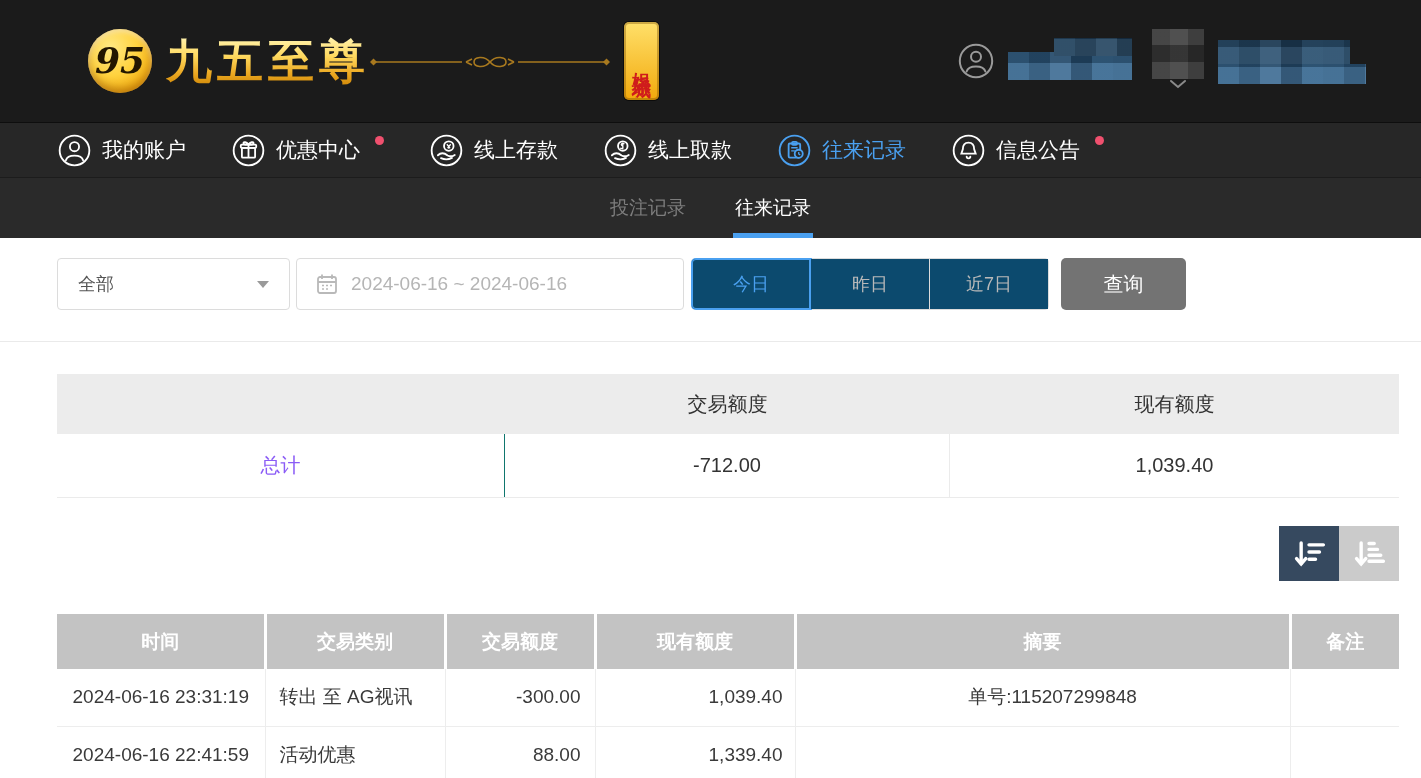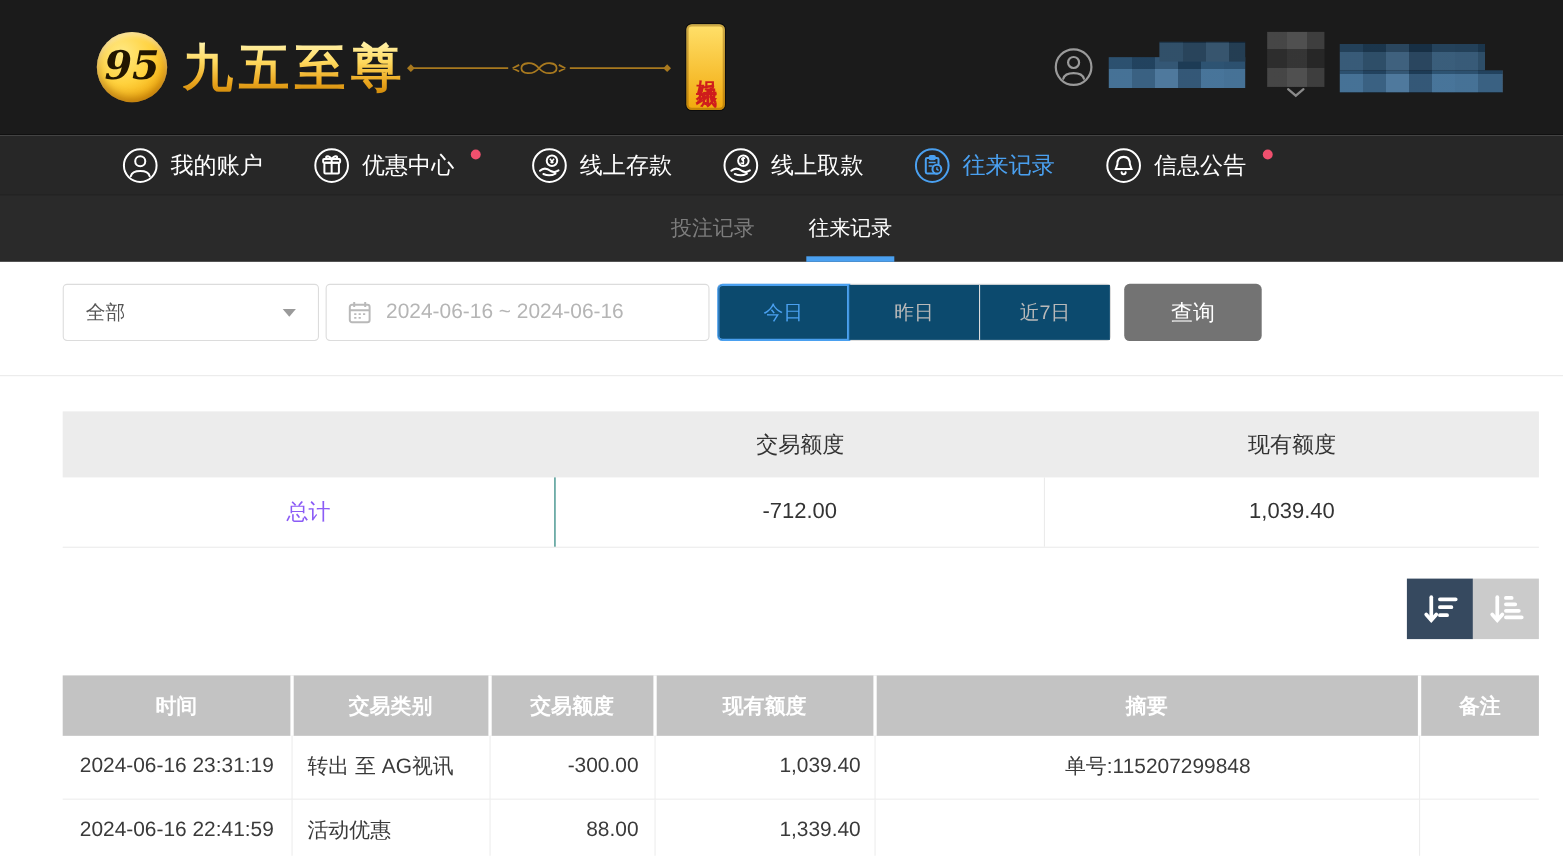--- a/index.html
+++ b/index.html
@@ -37,21 +37,21 @@
       repeating-linear-gradient(90deg,#38678e 0 21px,#2b5579 21px 42px,#426f96 42px 63px,#254b6d 63px 84px,#3a6a92 84px 105px); }
   .mzg { position:absolute;
     background:
       repeating-linear-gradient(0deg, rgba(255,255,255,.05) 0 17px, rgba(0,0,0,.25) 17px 34px),
       repeating-linear-gradient(90deg,#3c3c3c 0 18px,#474747 18px 36px,#343434 36px 54px,#4b4b4b 54px 72px); }
   .level-badge { position:relative; width:52px; height:64px; cursor:pointer; }
   .mosaic-balance { position:relative; width:148px; height:46px; }
 
   
   .mainnav { height:55px; background:#272727; display:flex; align-items:center;
-    padding-left:111px; gap:46px; border-bottom:1px solid #1c1c1c; }
+    padding-left:58px; gap:46px; border-bottom:1px solid #1c1c1c; }
   .nav-item { display:flex; align-items:center; gap:11px; color:#fff; font-size:21px;
     cursor:pointer; position:relative; white-space:nowrap; }
   .nav-item.active { color:#4aa0f0; }
   .nav-item svg { display:block; }
   .reddot { width:9px; height:9px; border-radius:50%; background:#f0506e;
     align-self:flex-start; margin:2px 0 0 4px; }
 
   
   .subnav { height:60px; background:#2a2a2a; display:flex; align-items:center;
     justify-content:center; gap:45px; }
@@ -61,21 +61,21 @@
   .subtab.active::after { content:""; position:absolute; left:0; right:0; bottom:0;
     height:5px; background:#4aa0f0; }
 
   
   .filters { display:flex; align-items:center; height:52px; margin:20px 22px 0 57px; }
   .select-box { width:233px; height:52px; border:1px solid #dcdcdc; border-radius:4px;
     display:flex; align-items:center; justify-content:space-between; padding:0 20px;
     font-size:18px; color:#555; cursor:pointer; background:#fff; }
   .caret-down { width:0; height:0; border-left:6px solid transparent;
     border-right:6px solid transparent; border-top:7px solid #9a9a9a; }
-  .date-box { width:349px; height:52px; border:1px solid #dcdcdc; border-radius:4px;
+  .date-box { width:388px; height:52px; border:1px solid #dcdcdc; border-radius:4px;
     margin-left:6px; display:flex; align-items:center; gap:12px; padding:0 18px;
     font-size:19px; color:#b5b5b5; cursor:text; background:#fff; }
   .quick-group { display:flex; width:358px; height:52px; margin-left:7px;
     border:1px solid #dcdcdc; border-radius:4px; overflow:visible; }
   .quick-btn { flex:1; display:flex; align-items:center; justify-content:center;
     font-size:18px; color:#b9b9b9; cursor:pointer; border-right:1px solid #dcdcdc;
     background:#0c4a6e; }
   .quick-btn:last-child { border-right:none; }
   .quick-btn.active { color:#4aa0f0; box-shadow:0 0 0 1px #4aa0f0 inset, 0 0 0 1px #4aa0f0;
     border-radius:4px 0 0 4px; border-right-color:#4aa0f0; }

